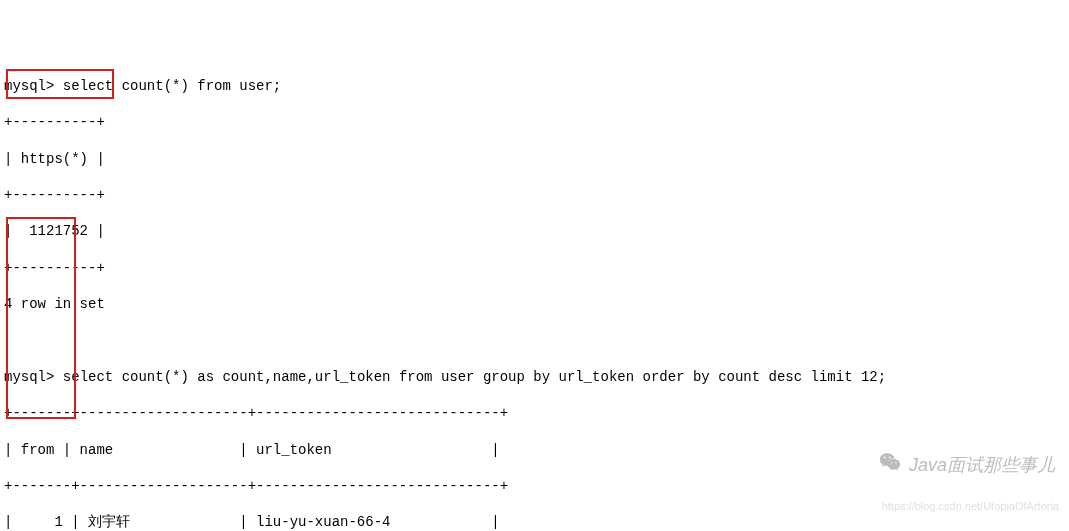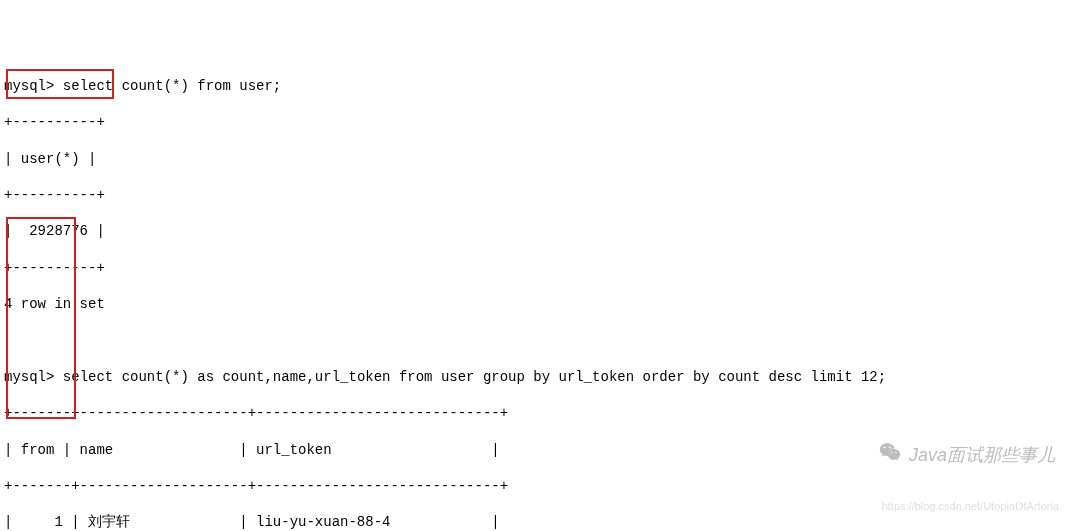--- a/index.html
+++ b/index.html
@@ -29,21 +29,21 @@
       pointer-events: none;
     }
     .highlight-box2 {
       position: absolute;
       border: 2px solid #d02020;
       pointer-events: none;
     }
     .watermark {
       position: absolute;
       right: 14px;
-      bottom: 38px;
+      bottom: 28px;
       display: flex;
       align-items: center;
       color: #bcbcbc;
       font-family: "Microsoft YaHei", sans-serif;
       font-size: 18px;
       font-style: italic;
     }
     .watermark svg {
       width: 26px;
       height: 22px;
@@ -59,31 +59,31 @@
       font-size: 11px;
     }
   </style>
 </head>
 <body>
 
 
 
 <span class="term-line"><span>mysql&gt;</span> <span>select count(*) from user;</span></span>
 <span class="term-line">+----------+</span>
-<span class="term-line">| user(*) |</span>
+<span class="term-line">| https(*) |</span>
 <span class="term-line">+----------+</span>
-<span class="term-line">|  2928776 |</span>
+<span class="term-line">|  1121752 |</span>
 <span class="term-line">+----------+</span>
 <span class="term-line">4 row in set</span>
 <span class="term-line"> </span>
 <span class="term-line"><span>mysql&gt;</span> <span>select count(*) as count,name,url_token from user group by url_token order by count desc limit 12;</span></span>
 <span class="term-line">+-------+--------------------+-----------------------------+</span>
 <span class="term-line">| from | name               | url_token                   |</span>
 <span class="term-line">+-------+--------------------+-----------------------------+</span>
-<span class="term-line">|     1 | 刘宇轩             | liu-yu-xuan-88-4            |</span>
+<span class="term-line">|     1 | 刘宇轩             | liu-yu-xuan-66-4            |</span>
 
 
 
 
 
 
 
 
 
 

